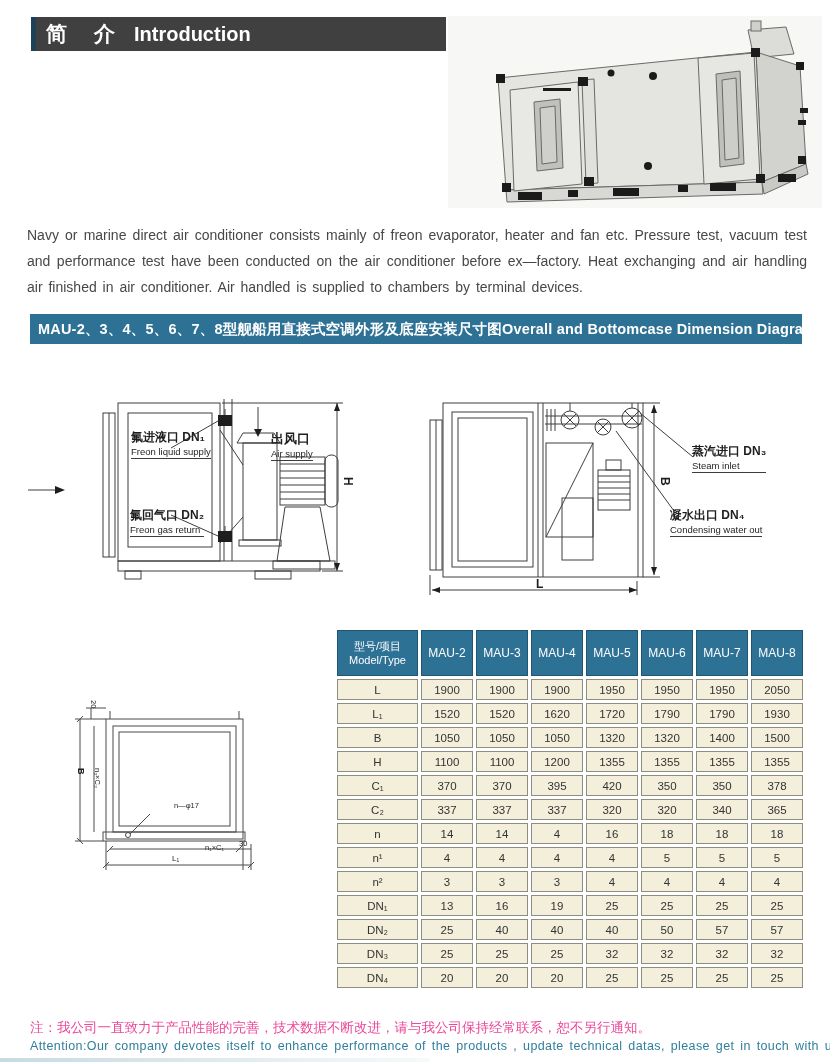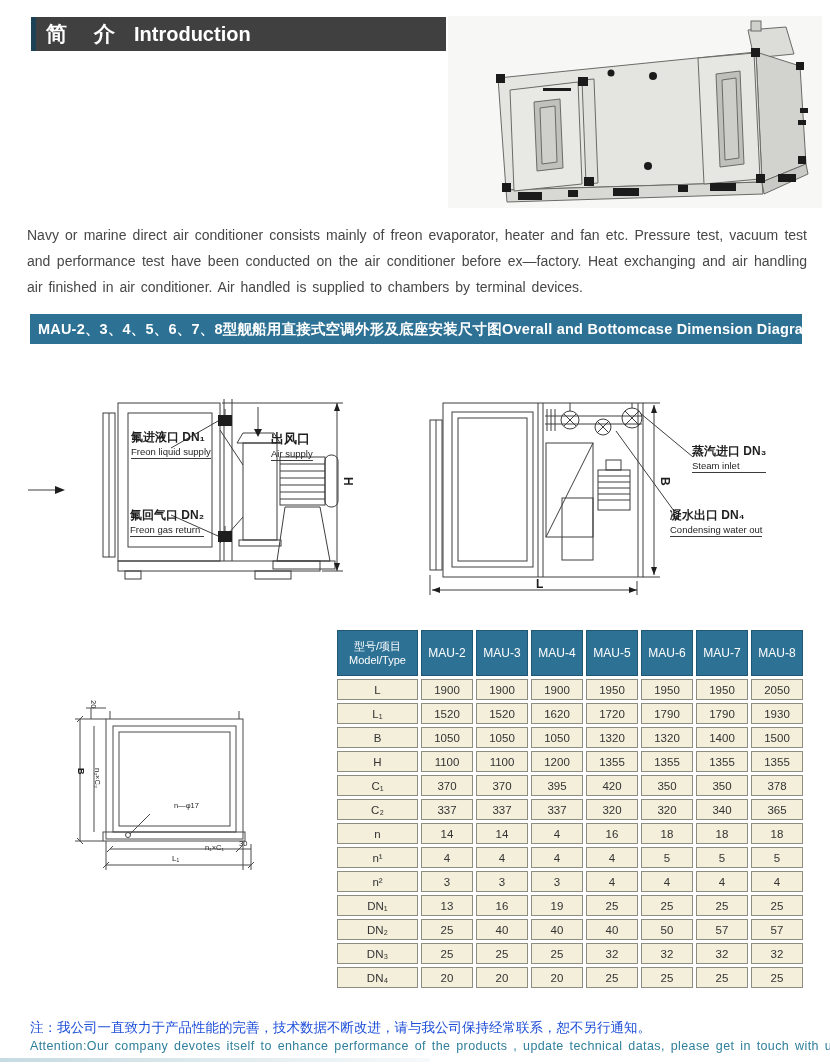--- a/index.html
+++ b/index.html
@@ -41,21 +41,21 @@
 
   
   .dim-table{position:absolute;left:337px;top:630px;display:grid;
       grid-template-columns:81px repeat(7,52px);grid-template-rows:46px repeat(13,21px);gap:3px;}
   .cell{display:flex;align-items:center;justify-content:center;box-sizing:border-box;}
   .th{background:#2d7195;color:#fff;border:1px solid #1f5674;font-size:12px;}
   .model{flex-direction:column;line-height:1.3;font-size:11px;}
   .tl,.td{background:#f3efda;border:1px solid #8d8d81;color:#333;font-size:11.5px;}
 
   
-  .note-cn{position:absolute;left:30px;top:1019px;font-size:13.5px;color:#1d4ed8;white-space:nowrap;}
+  .note-cn{position:absolute;left:30px;top:1019px;font-size:13.5px;color:#ec4899;white-space:nowrap;}
   .note-en{position:absolute;left:30px;top:1039px;font-size:12.5px;color:#2f7f9b;white-space:nowrap;letter-spacing:.4px;word-spacing:2px;}
   .edge-artifact{position:absolute;left:0;top:1058px;width:430px;height:4px;
       background:linear-gradient(90deg,rgba(90,150,170,.35),rgba(90,150,170,.05));}
 </style>
 </head>
 <body>
 
 <div class="page">
 
   <div class="intro-header">

